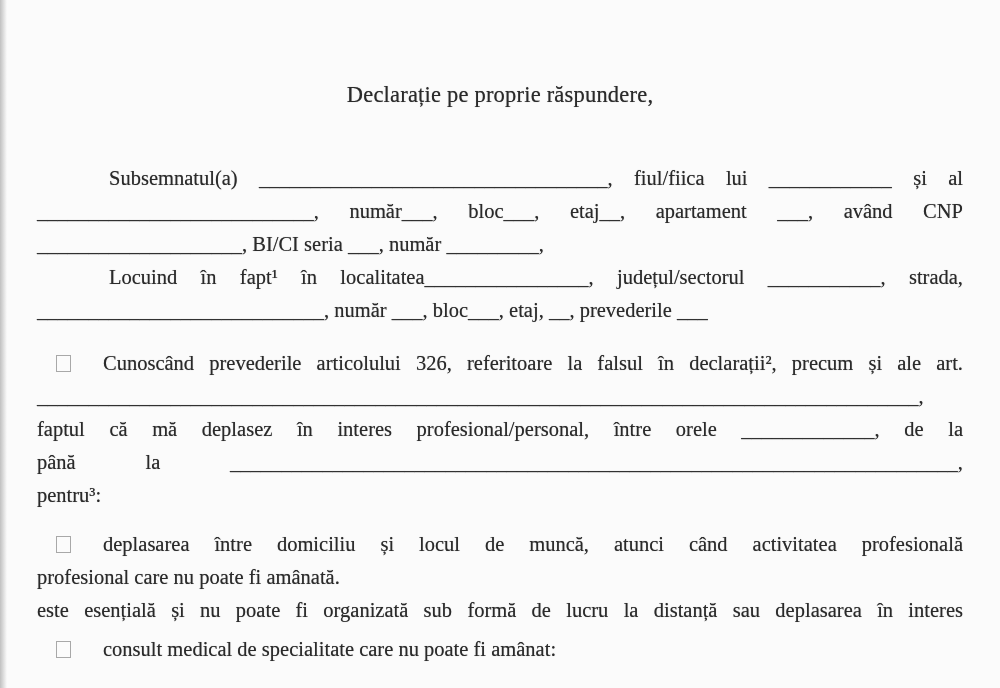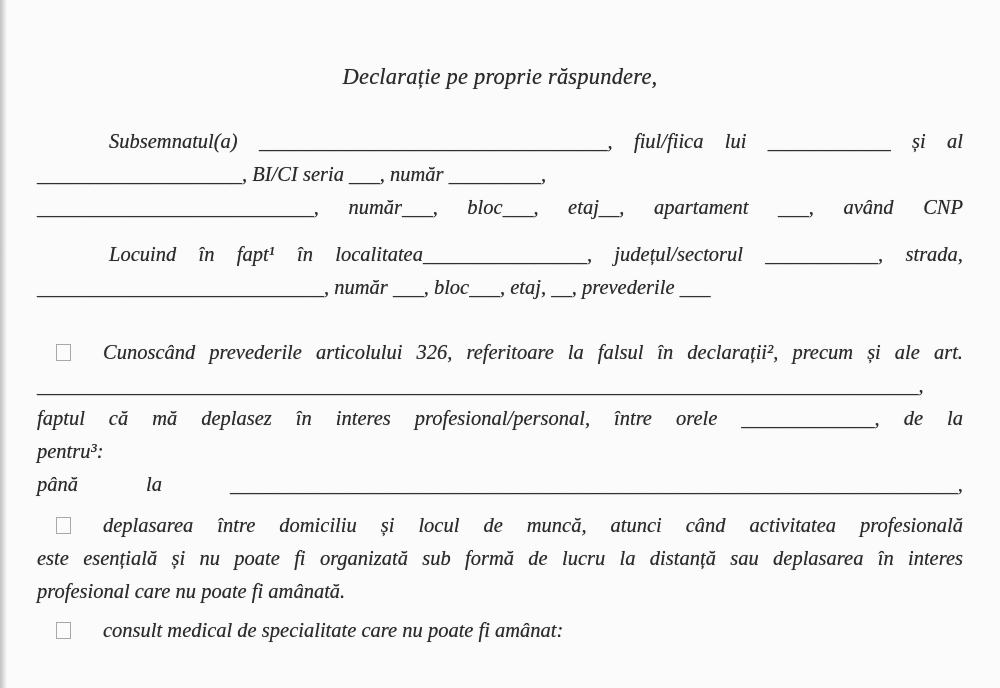--- a/index.html
+++ b/index.html
@@ -12,46 +12,45 @@
     color: #2a2a2a;
   }
   
   .scan-edge {
     position: absolute; left: 0; top: 0; bottom: 0; width: 7px;
     background: linear-gradient(to right, rgba(40,40,40,0.28), rgba(40,40,40,0.0));
     pointer-events: none;
   }
   .page {
     position: absolute; inset: 0;
-    padding: 0 37px;
+    padding: 18px 37px;
     box-sizing: border-box;
-    font-style: italic;
   }
   .doc-title {
     margin-top: 62px;
     text-align: center;
     font-size: 22.5px;
     line-height: 30px;
     letter-spacing: 0.2px;
     text-shadow: 0 0 0.7px rgba(20,20,20,0.55);
   }
   .para { margin: 0; }
   .line {
     font-size: 20.5px;
     line-height: 33px;
     white-space: normal;
     text-shadow: 0 0 0.7px rgba(20,20,20,0.5);
   }
   .just { text-align: justify; text-align-last: justify; }
   .left { text-align: left; }
   .indent { text-indent: 72px; }
-  .p1 { margin-top: 33px; }
-  .p2 { margin-top: 14px; }
-  .p3 { margin-top: 32px; }
-  .p4 { margin-top: 8px; }
+  .p1 { margin-top: 52px; }
+  .p2 { }
+  .p3 { margin-top: 20px; }
+  .p4 { margin-top: 16px; }
   .p5 { margin-top: 6px; }
   .cb {
     display: inline-block;
     width: 15px; height: 17px;
     border: 1.6px solid #a8a8a8;
     background: #fbfbfb;
     margin-left: 19px;
     margin-right: 32px;
     vertical-align: -2px;
     box-sizing: border-box;
@@ -61,40 +60,40 @@
 <body>
 
 <div class="scan-edge"></div>
 
 <div class="page">
 
   <div class="doc-title">Declarație pe proprie răspundere,</div>
 
   <div class="para p1">
     <div class="line just indent">Subsemnatul(a) __________________________________, fiul/fiica lui ____________ și al</div>
+    <div class="line just">___________________________, număr___, bloc___, etaj__, apartament ___, având CNP</div>
     <div class="line left">____________________, BI/CI seria ___, număr _________,</div>
-    <div class="line just">___________________________, număr___, bloc___, etaj__, apartament ___, având CNP</div>
   </div>
 
   <div class="para p2">
     <div class="line just indent">Locuind în fapt¹ în localitatea________________, județul/sectorul ___________, strada,</div>
     <div class="line left">____________________________, număr ___, bloc___, etaj, __, prevederile ___</div>
   </div>
 
   <div class="para p3">
     <div class="line just"><span class="cb"></span><span>Cunoscând prevederile articolului 326, referitoare la falsul în declarații², precum și ale art.</span></div>
     <div class="line left">______________________________________________________________________________________,</div>
     <div class="line just">faptul că mă deplasez în interes profesional/personal, între orele _____________, de la</div>
+    <div class="line just">până la _______________________________________________________________________,</div>
     <div class="line left">pentru³:</div>
-    <div class="line just">până la _______________________________________________________________________,</div>
   </div>
 
   <div class="para p4">
     <div class="line just"><span class="cb"></span><span>deplasarea între domiciliu și locul de muncă, atunci când activitatea profesională</span></div>
+    <div class="line left">profesional care nu poate fi amânată.</div>
     <div class="line just">este esențială și nu poate fi organizată sub formă de lucru la distanță sau deplasarea în interes</div>
-    <div class="line left">profesional care nu poate fi amânată.</div>
   </div>
 
   <div class="para p5">
     <div class="line left"><span class="cb"></span><span>consult medical de specialitate care nu poate fi amânat:</span></div>
   </div>
 
 </div>
 
 </body></html>

